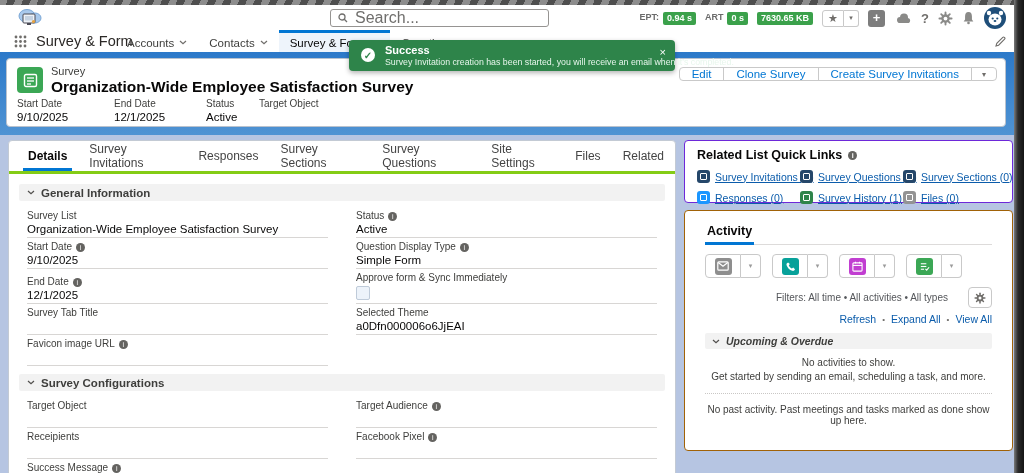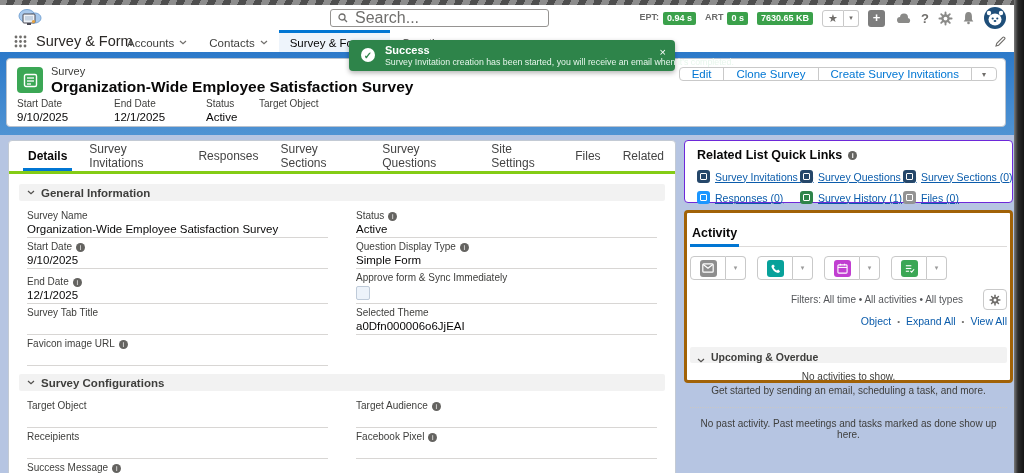--- a/index.html
+++ b/index.html
@@ -98,41 +98,41 @@
   .qcard{position:absolute;left:684px;top:140px;width:329px;height:63px;background:#fff;border-radius:4px;
     border:1px solid #6d28d9;box-sizing:border-box;padding:7px 12px;}
   .qtitle{font-size:12.5px;font-weight:bold;color:#080707;display:flex;gap:6px;align-items:center;}
   .qgrid{display:grid;grid-template-columns:103px 103px 103px;row-gap:8px;margin-top:8px;}
   .qlink{display:flex;align-items:center;gap:5px;}
   .qicon{width:13px;height:13px;border-radius:3px;flex:none;display:flex;align-items:center;justify-content:center;}
   .qicon::after{content:"";width:5px;height:5px;border:1.2px solid #fff;border-radius:1px;}
   .qlabel{font-size:10.5px;color:#0b5cab;text-decoration:underline;white-space:nowrap;}
 
   
-  .acard{position:absolute;left:684px;top:210px;width:329px;height:173px;background:#fff;border-radius:4px;
-    border:3px solid #a16207;box-sizing:border-box;padding:10px 3px;}
+  .acard{position:absolute;left:684px;top:210px;width:329px;height:241px;background:#fff;border-radius:4px;
+    border:1px solid #a16207;box-sizing:border-box;padding:10px 20px;}
   .atabs{border-bottom:1px solid #dddbda;}
   .atab{font-size:12.5px;font-weight:bold;color:#080707;display:inline-block;padding:0 2px 4px;
     border-bottom:3px solid #0176d3;margin-bottom:-1px;}
   .composer{display:flex;gap:11px;margin-top:9px;}
   .cgroup{display:flex;}
   .cmain{width:36px;height:24px;border:1px solid #c9c9c9;border-radius:4px 0 0 4px;display:flex;
     align-items:center;justify-content:center;background:#fff;box-sizing:border-box;}
   .cdd{width:20px;height:24px;border:1px solid #c9c9c9;border-left:none;border-radius:0 4px 4px 0;
     display:flex;align-items:center;justify-content:center;font-size:7px;color:#9b9b9b;background:#fff;box-sizing:border-box;}
   .cicon{width:17px;height:17px;border-radius:3px;display:flex;align-items:center;justify-content:center;}
   .filters{display:flex;align-items:center;justify-content:flex-end;gap:20px;margin-top:9px;}
   .ftext{font-size:10px;color:#54565a;}
   .gearbtn{width:24px;height:21px;border:1px solid #c9c9c9;border-radius:4px;display:flex;
     align-items:center;justify-content:center;background:#fff;box-sizing:border-box;}
   .alinks{display:flex;justify-content:flex-end;gap:6px;align-items:center;margin-top:5px;font-size:10.5px;}
   .alink{color:#0b5cab;}
   .abullet{color:#706e6b;font-size:8px;}
-  .upbar{height:16px;background:#f2f2f2;border-radius:2px;display:flex;align-items:flex-end;gap:6px;
-    padding:0 7px;font-size:10.5px;font-weight:bold;color:#3e3e3c;margin-top:20px;}
+  .upbar{height:16px;background:#f2f2f2;border-radius:2px;display:flex;align-items:center;gap:6px;
+    padding:0 7px;font-size:10.5px;font-weight:bold;color:#3e3e3c;margin-top:8px;font-style:italic;}
   .aempty{text-align:center;font-size:10px;color:#3e3e3c;margin-top:7px;line-height:14px;}
   .adivider{border-top:1px dotted #c9c7c5;margin-top:9px;}
   .apast{text-align:center;font-size:10px;color:#3e3e3c;margin-top:10px;}
 </style>
 </head>
 <body>
 
 <div id="stage">
 
   <div class="top-stripe"></div>
@@ -325,21 +325,21 @@
       <div class="secbar">
         <svg width="8" height="5" viewBox="0 0 8 5">
             <path d="M1 1 L4 3.8 L7 1" fill="none" stroke="#514f4d" stroke-width="1.2"></path>
           </svg>
         <span>General Information</span>
       </div>
 
       <div class="fgrid">
         <div class="fld">
           <div class="flabel">
-              <span>Survey Name</span>
+              <span>Survey List</span>
             </div>
           <div class="fvalue">Organization-Wide Employee Satisfaction Survey</div>
         </div>
         <div class="fld">
           <div class="flabel">
               <span>Status</span>
               <span class="idot"></span>
             </div>
           <div class="fvalue">Active</div>
         </div>
@@ -533,21 +533,21 @@
               <rect x="7" y="0.5" width="2" height="15" rx="1" transform="rotate(45 8 8)"></rect>
               <rect x="7" y="0.5" width="2" height="15" rx="1" transform="rotate(90 8 8)"></rect>
               <rect x="7" y="0.5" width="2" height="15" rx="1" transform="rotate(135 8 8)"></rect>
               <circle cx="8" cy="8" r="4.5"></circle>
             </g>
             <circle cx="8" cy="8" r="2" fill="#fff"></circle>
           </svg>
       </div>
     </div>
     <div class="alinks">
-      <span class="alink">Object</span>
+      <span class="alink">Refresh</span>
       <span class="abullet">•</span>
       <span class="alink">Expand All</span>
       <span class="abullet">•</span>
       <span class="alink">View All</span>
     </div>
     <div class="upbar">
       <svg width="8" height="5" viewBox="0 0 8 5">
           <path d="M1 1 L4 3.8 L7 1" fill="none" stroke="#514f4d" stroke-width="1.2"></path>
         </svg>
       <span>Upcoming &amp; Overdue</span>

